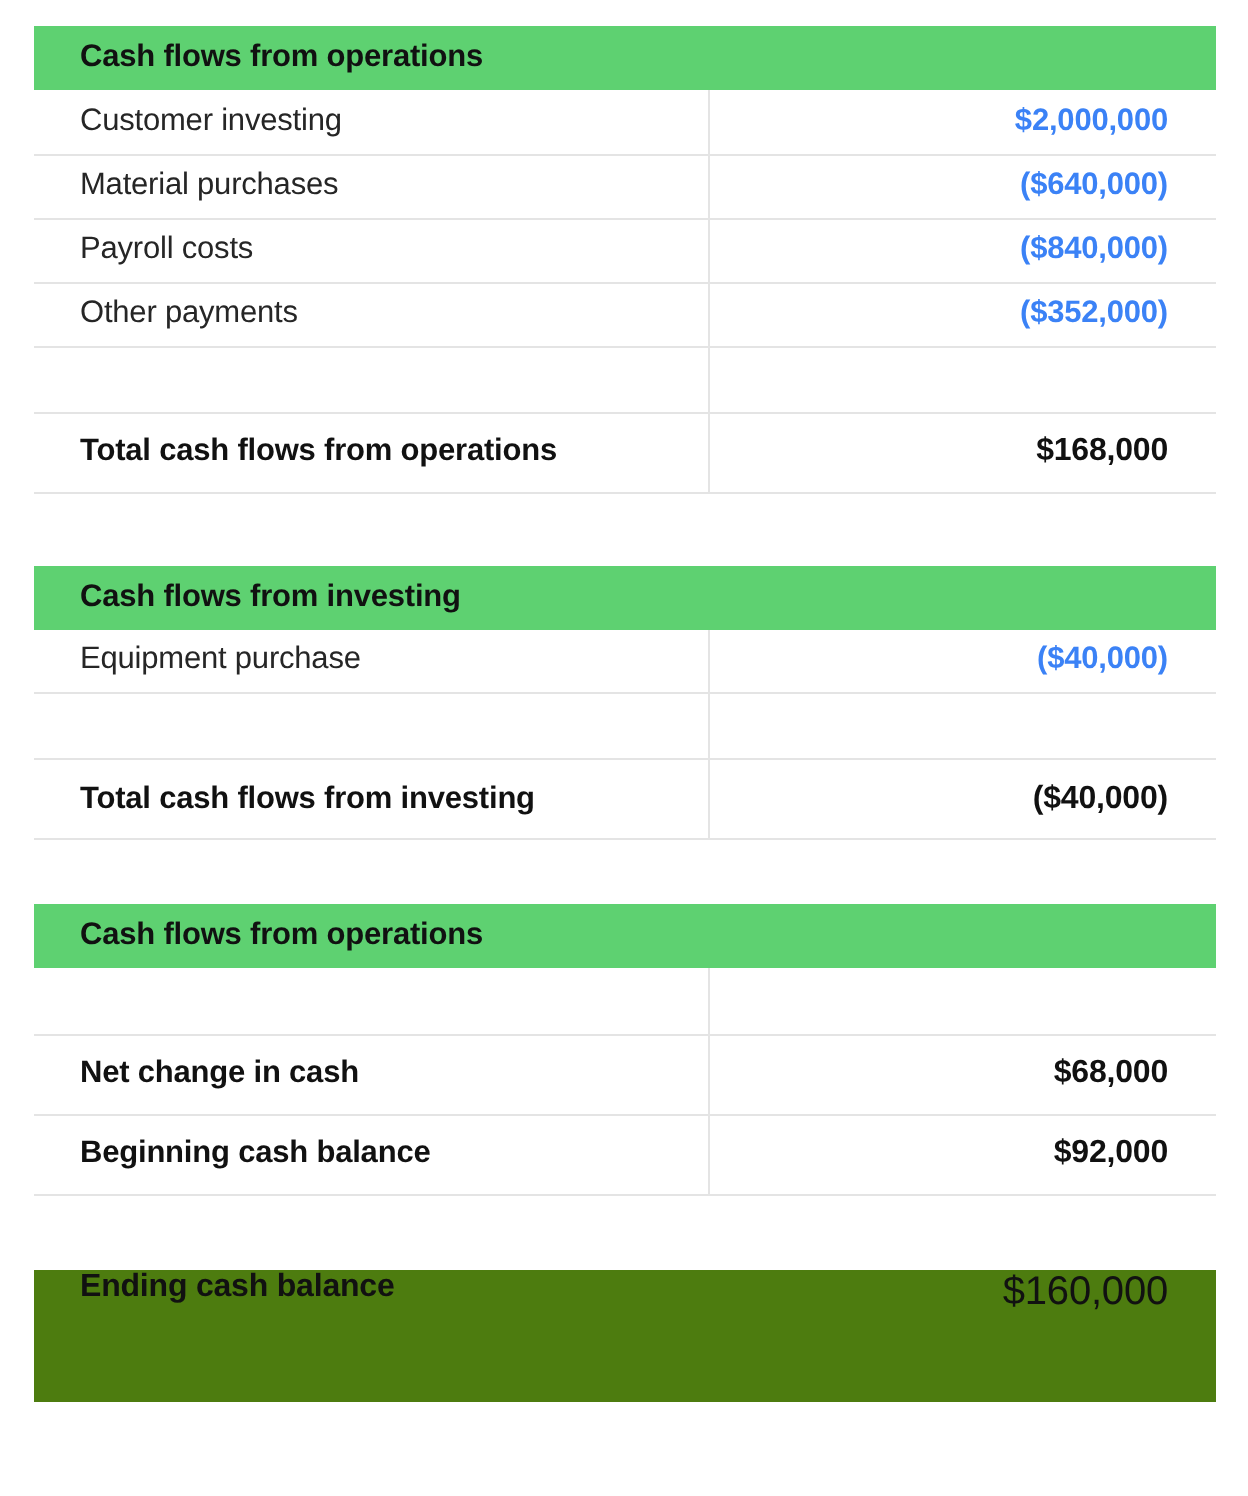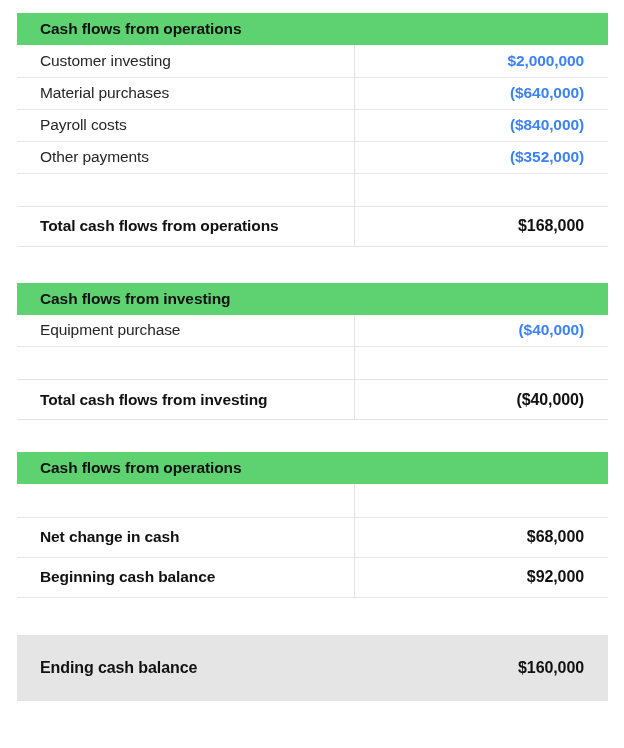--- a/index.html
+++ b/index.html
@@ -89,41 +89,41 @@
   table.rows tr.total td.value-cell {
     font-size: 16px;
   }
   table.rows tr.total td.label-cell {
     font-size: 15.5px;
   }
 
   .footer-band {
     width: 591px;
     height: 66px;
-    background: #e5e5e5;
+    background: #4d7c0f;
     display: flex;
-    align-items: center;
+    align-items: flex-start;
     box-sizing: border-box;
   }
   .footer-band .footer-label {
     width: 337px;
     padding-left: 23px;
     box-sizing: border-box;
     font-size: 16px;
     font-weight: bold;
     color: #111111;
     letter-spacing: -0.1px;
   }
   .footer-band .footer-value {
     width: 254px;
     text-align: right;
     padding-right: 24px;
     box-sizing: border-box;
-    font-size: 16px;
-    font-weight: bold;
+    font-size: 20px;
+    font-weight: normal;
     color: #111111;
     letter-spacing: -0.1px;
   }
 </style>
 </head>
 <body>
 
 <div class="statement">
 
   <div class="section">

